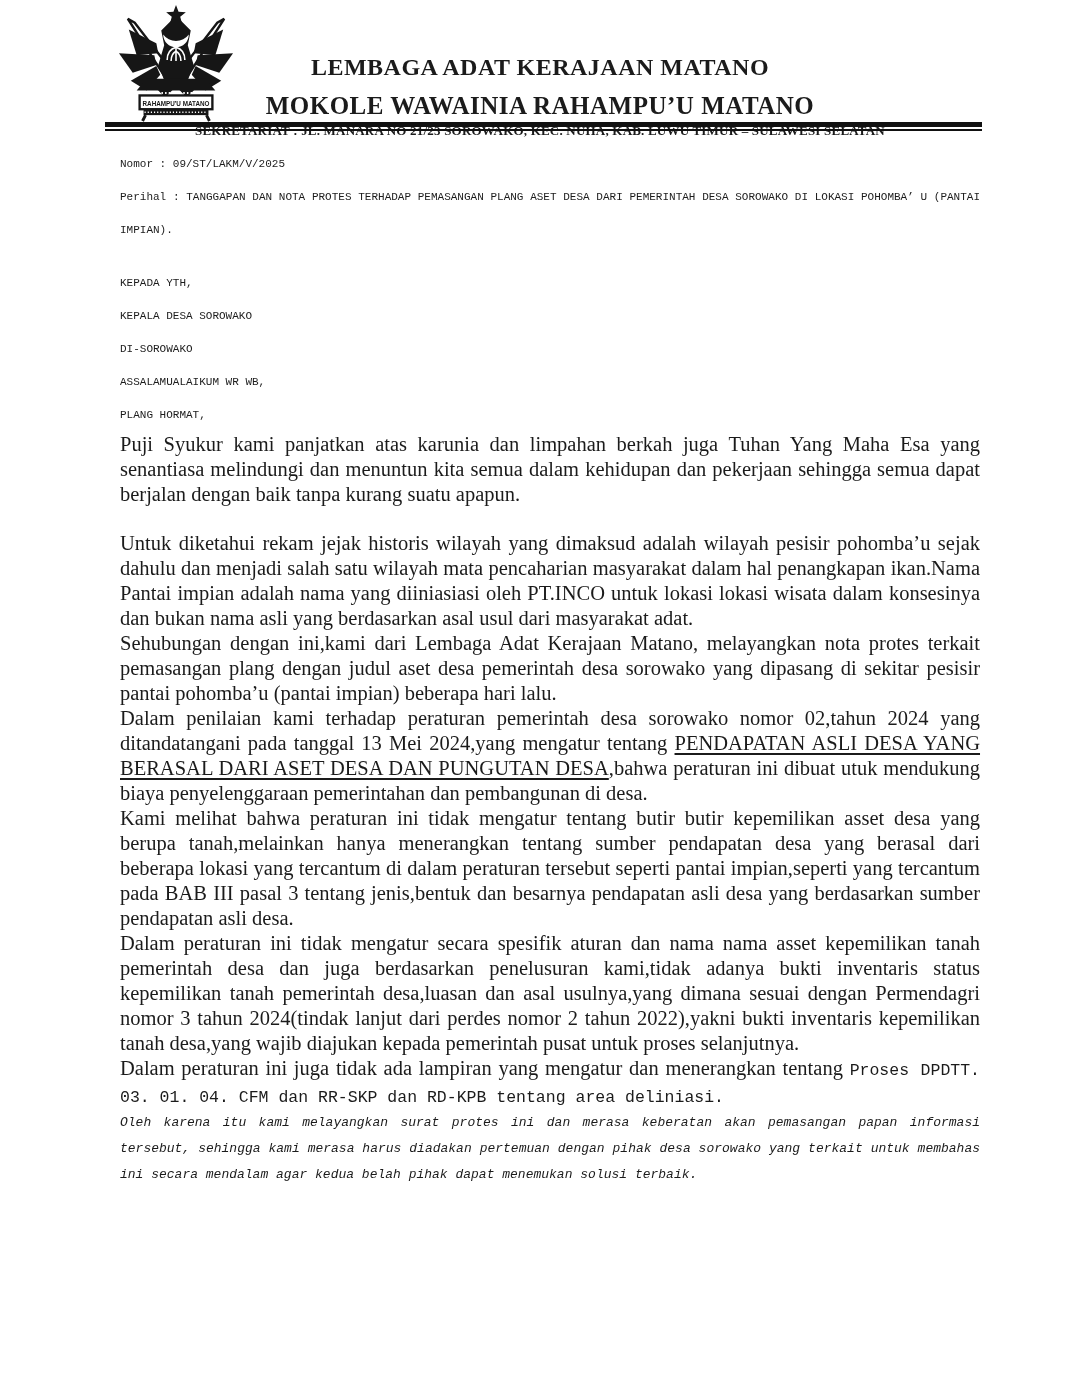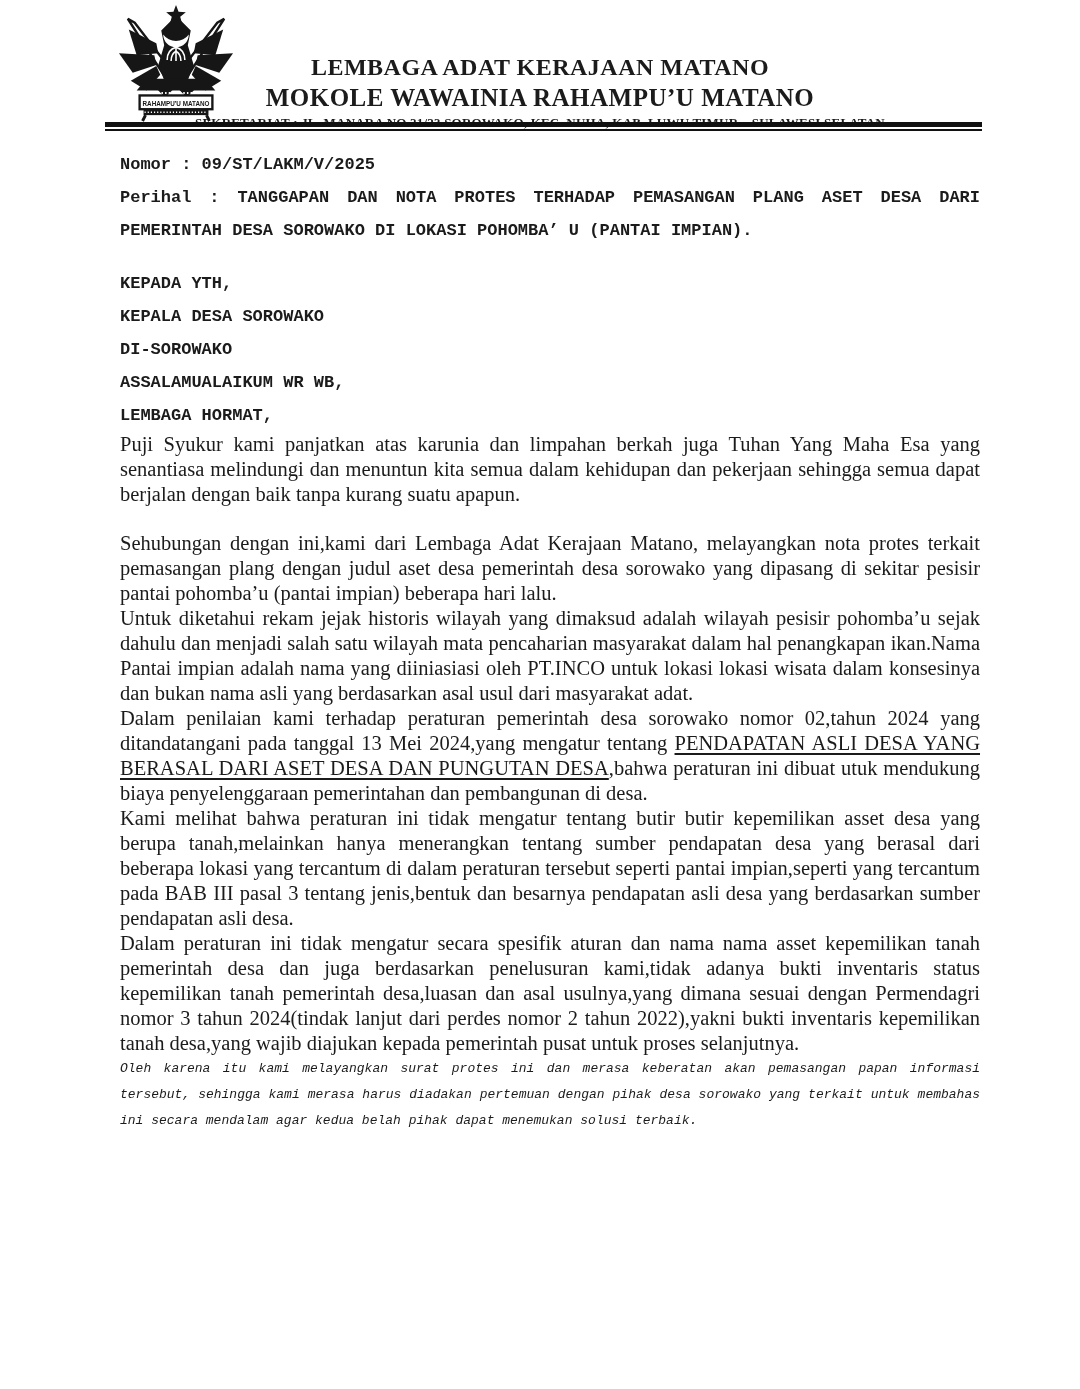--- a/index.html
+++ b/index.html
@@ -22,41 +22,41 @@
     position:absolute; left:0; top:54px; width:1080px;
     text-align:center; line-height:1.1;
   }
   .org1 {
     font-family:"Liberation Serif", serif;
     font-size:24px; font-weight:bold; letter-spacing:.5px;
   }
   .org2 {
     font-family:"Liberation Serif", serif;
     font-size:25px; font-weight:bold; letter-spacing:.5px;
-    margin-top:4px;
+    margin-top:12px;
   }
   .secretariat {
     font-family:"Liberation Serif", serif;
     font-size:13px; font-weight:bold; letter-spacing:.2px;
     margin-top:4px;
   }
   .rule {
     position:absolute; left:105px; top:122px; width:877px;
   }
   .rule .thick { height:5px; background:#111; }
   .rule .thin  { height:2px; background:#111; margin-top:2px; }
 
   
   .letter {
     position:absolute; left:120px; top:148px; width:860px;
   }
   .meta, .recipient, .salutation {
     font-family:"Liberation Mono", monospace;
-    font-weight:bold;
-    font-size:17px; line-height:33px;
+    font-weight:normal;
+    font-size:11px; line-height:33px;
     letter-spacing:0;
   }
   .meta .wrapjust { text-align:justify; }
   .recipient { margin-top:20px; }
   .salutation { }
 
   .body-text {
     font-size:20.5px; line-height:25px;
     text-align:justify;
   }
@@ -154,27 +154,28 @@
     </div>
 
     <div class="recipient">
       <div>KEPADA YTH,</div>
       <div>KEPALA DESA SOROWAKO</div>
       <div>DI-SOROWAKO</div>
     </div>
 
     <div class="salutation">
       <div>ASSALAMUALAIKUM WR WB,</div>
-      <div>LEMBAGA HORMAT,</div>
+      <div>PLANG HORMAT,</div>
     </div>
 
     <div class="body-text">
       <p class="gap-after">Puji Syukur kami panjatkan atas karunia dan limpahan berkah juga Tuhan Yang Maha Esa yang senantiasa melindungi dan menuntun kita semua dalam kehidupan dan pekerjaan sehingga semua dapat berjalan dengan baik tanpa kurang suatu apapun.</p>
+      <p>Untuk diketahui rekam jejak historis wilayah yang dimaksud adalah wilayah pesisir pohomba’u sejak dahulu dan menjadi salah satu wilayah mata pencaharian masyarakat dalam hal penangkapan ikan.Nama Pantai impian adalah nama yang diiniasiasi oleh PT.INCO untuk lokasi lokasi wisata dalam konsesinya dan bukan nama asli yang berdasarkan asal usul dari masyarakat adat.</p>
       <p>Sehubungan dengan ini,kami dari Lembaga Adat Kerajaan Matano, melayangkan nota protes terkait pemasangan plang dengan judul aset desa pemerintah desa sorowako yang dipasang di sekitar pesisir pantai pohomba’u (pantai impian) beberapa hari lalu.</p>
-      <p>Untuk diketahui rekam jejak historis wilayah yang dimaksud adalah wilayah pesisir pohomba’u sejak dahulu dan menjadi salah satu wilayah mata pencaharian masyarakat dalam hal penangkapan ikan.Nama Pantai impian adalah nama yang diiniasiasi oleh PT.INCO untuk lokasi lokasi wisata dalam konsesinya dan bukan nama asli yang berdasarkan asal usul dari masyarakat adat.</p>
       <p><span>Dalam penilaian kami terhadap peraturan pemerintah desa sorowako nomor 02,tahun 2024 yang ditandatangani pada tanggal 13 Mei 2024,yang mengatur tentang </span><span class="u-seg">PENDAPATAN ASLI DESA YANG BERASAL DARI ASET DESA DAN PUNGUTAN DESA</span><span>,bahwa peraturan ini dibuat utuk mendukung biaya penyelenggaraan pemerintahan dan pembangunan di desa.</span></p>
       <p>Kami melihat bahwa peraturan ini tidak mengatur tentang butir butir kepemilikan asset desa yang berupa tanah,melainkan hanya menerangkan tentang sumber pendapatan desa yang berasal dari beberapa lokasi yang tercantum di dalam peraturan tersebut seperti pantai impian,seperti yang tercantum pada BAB III pasal 3 tentang jenis,bentuk dan besarnya pendapatan asli desa yang berdasarkan sumber pendapatan asli desa.</p>
       <p>Dalam peraturan ini tidak mengatur secara spesifik aturan dan nama nama asset kepemilikan tanah pemerintah desa dan juga berdasarkan penelusuran kami,tidak adanya bukti inventaris status kepemilikan tanah pemerintah desa,luasan dan asal usulnya,yang dimana sesuai dengan Permendagri nomor 3 tahun 2024(tindak lanjut dari perdes nomor 2 tahun 2022),yakni bukti inventaris kepemilikan tanah desa,yang wajib diajukan kepada pemerintah pusat untuk proses selanjutnya.</p>
+      <p><span>Dalam peraturan ini juga tidak ada lampiran yang mengatur dan menerangkan tentang </span><span class="inline-mono">Proses DPDTT. 03. 01. 04. CFM dan RR-SKP dan RD-KPB tentang area deliniasi.</span></p>
       <p class="mono-para">Oleh karena itu kami melayangkan surat protes ini dan merasa keberatan akan pemasangan papan informasi tersebut, sehingga kami merasa harus diadakan pertemuan dengan pihak desa sorowako yang terkait untuk membahas ini secara mendalam agar kedua belah pihak dapat menemukan solusi terbaik.</p>
     </div>
 
   </div>
 </div>
 
 </body></html>

